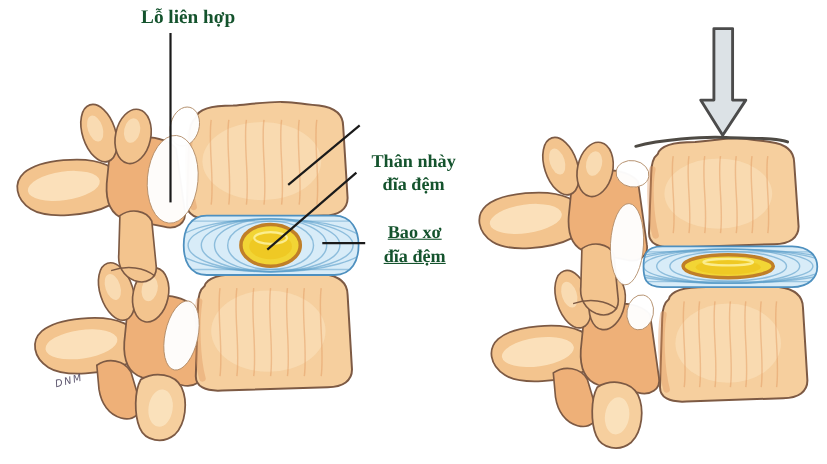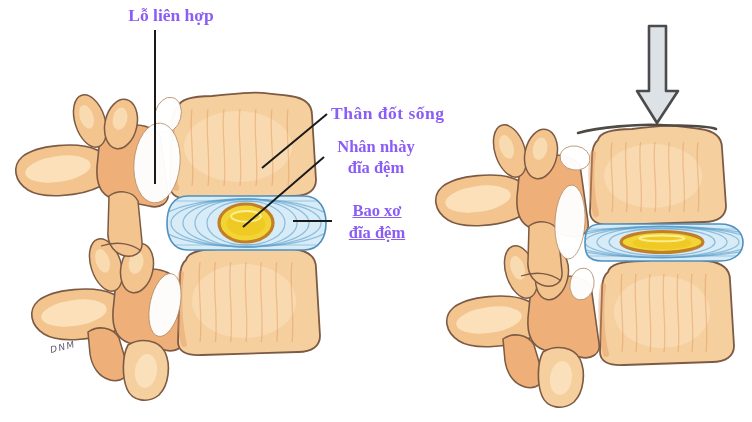--- a/index.html
+++ b/index.html
@@ -2,21 +2,21 @@
 <html><head>
 <meta charset="utf-8">
 <style>
   html,body{margin:0;padding:0;background:#ffffff;}
   .stage{
     position:relative;width:752px;height:422px;background:#ffffff;overflow:hidden;
     font-family:"Liberation Serif",serif;
   }
   .stage svg{position:absolute;left:0;top:0;}
   .lbl{
-    position:absolute;font-weight:bold;color:#8b5cf6;white-space:pre-line;
+    position:absolute;font-weight:bold;color:#14532d;white-space:pre-line;
     font-family:"Liberation Serif",serif;
   }
   .lbl-foramen{left:110px;top:5px;width:122px;text-align:center;font-size:17.5px;}
   .lbl-body{left:331px;top:103px;font-size:17.5px;white-space:nowrap;letter-spacing:.5px;}
   .lbl-nucleus{left:328px;top:136px;width:96px;text-align:center;font-size:16.5px;line-height:21px;}
   .lbl-annulus{left:330px;top:200px;width:94px;text-align:center;font-size:16.5px;line-height:22px;text-decoration:underline;}
   .sig{
     position:absolute;left:50px;top:342px;font-family:"DejaVu Sans",sans-serif;
     font-size:9px;font-style:italic;letter-spacing:1.5px;color:#5f5870;
     transform:rotate(-14deg);
@@ -183,19 +183,18 @@
       <g>
         <line x1="155" y1="30" x2="155" y2="184" stroke="#1a1a1a" stroke-width="2"></line>
         <line x1="262" y1="168" x2="327" y2="114" stroke="#1a1a1a" stroke-width="2"></line>
         <line x1="243" y1="227" x2="324" y2="157" stroke="#1a1a1a" stroke-width="2"></line>
         <line x1="293" y1="221" x2="332" y2="221" stroke="#1a1a1a" stroke-width="2"></line>
       </g>
       <path d="M 649,26 L 666,26 L 666,91 L 678,91 L 657,123 L 637,91 L 649,91 Z" fill="#dce2e6" stroke="#4b4b4b" stroke-width="2.6" stroke-linejoin="round"></path>
     </svg>
 
   <div class="lbl lbl-foramen">Lỗ liên hợp</div>
-  <div class="lbl lbl-body">Thân đốt sống</div>
-  <div class="lbl lbl-nucleus">Nhân nhày
+  <div class="lbl lbl-nucleus">Thân nhày
 đĩa đệm</div>
   <div class="lbl lbl-annulus">Bao xơ
 đĩa đệm</div>
   <div class="sig">DNM</div>
 </div>
 
 </body></html>

